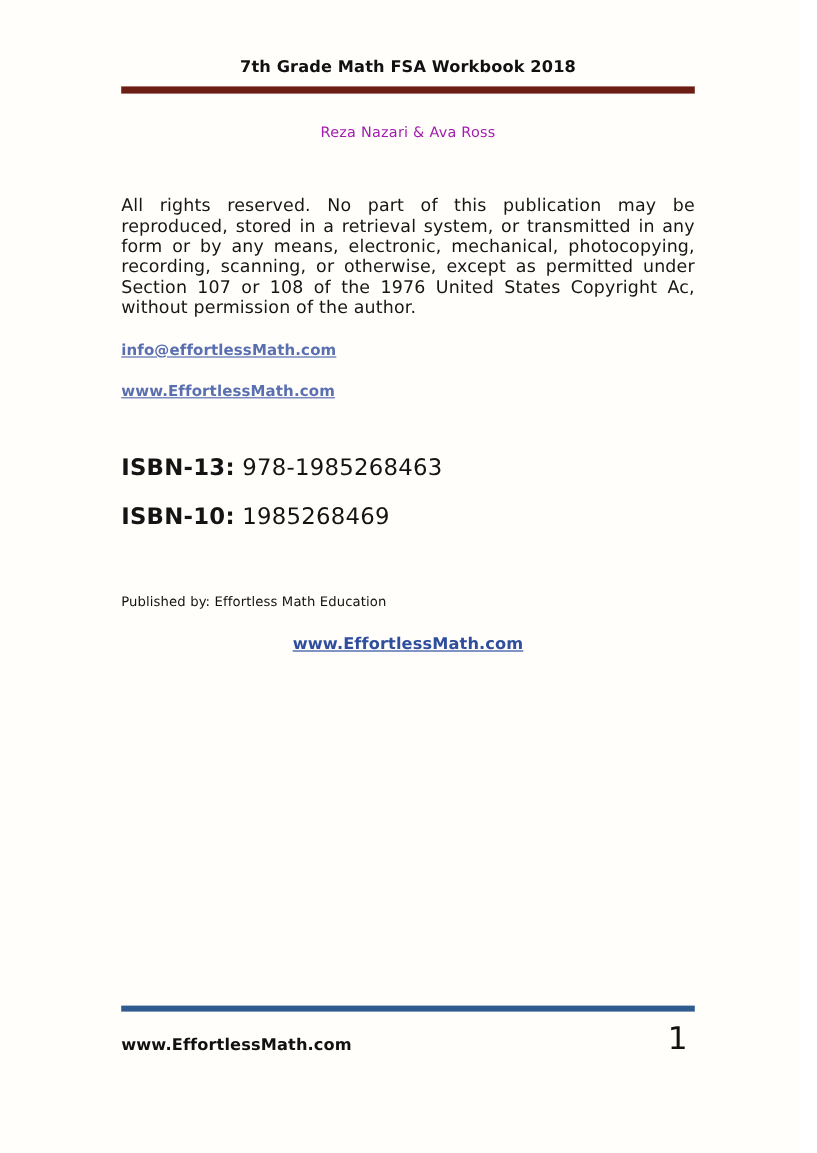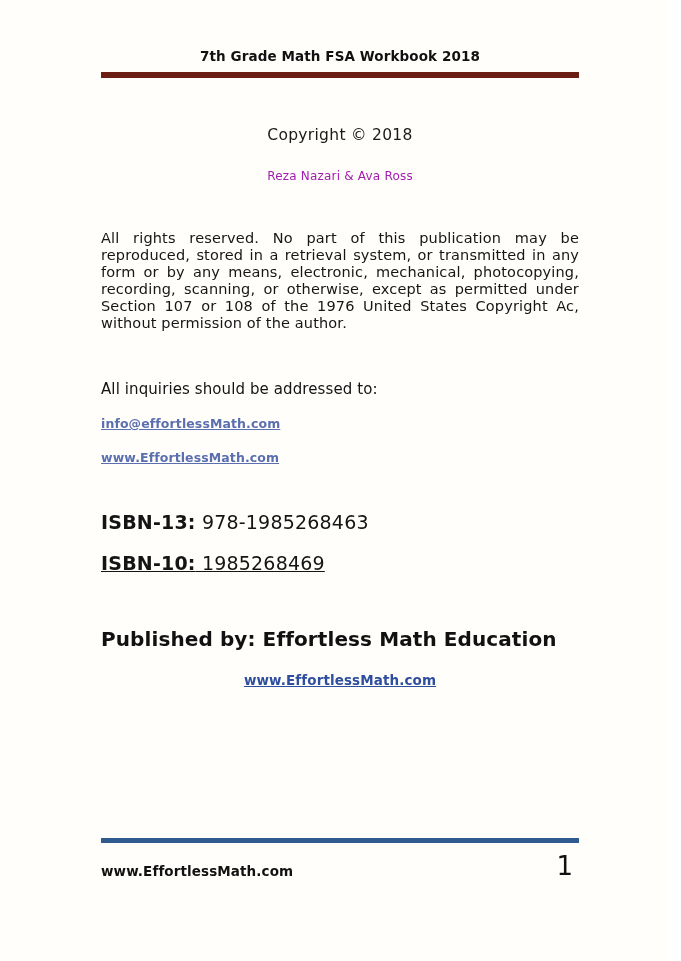--- a/index.html
+++ b/index.html
@@ -85,27 +85,27 @@
     letter-spacing: .1px;
   }
   .web-link { margin-top: 19px; }
 
   .isbn {
     margin-top: 46px;
     font-size: 19px;
     color: #141414;
     letter-spacing: .2px;
   }
-  .isbn.second { margin-top: 19px; text-decoration: underline; }
+  .isbn.second { margin-top: 19px; }
   .isbn b { font-weight: bold; }
 
   .published {
     margin-top: 53px;
-    font-size: 20px;
-    font-weight: bold;
+    font-size: 11px;
+    font-weight: normal;
     color: #111111;
     letter-spacing: .1px;
   }
   .published-link {
     display: block;
     text-align: center;
     margin-top: 21px;
     font-size: 13.5px;
     font-weight: bold;
     color: #2f4f9e;
@@ -148,27 +148,25 @@
 <body>
 
 <div class="page">
 
   <div class="content">
 
     <div class="header-title">7th Grade Math FSA Workbook 2018</div>
 
     <div class="header-rule"></div>
 
-    <div class="copyright-line">Copyright © 2018</div>
 
     <div class="authors-line">Reza Nazari &amp; Ava Ross</div>
 
     <div class="rights-block">All rights reserved. No part of this publication may be reproduced, stored in a retrieval system, or transmitted in any form or by any means, electronic, mechanical, photocopying, recording, scanning, or otherwise, except as permitted under Section 107 or 108 of the 1976 United States Copyright Ac, without permission of the author.</div>
 
-    <div class="inquiries">All inquiries should be addressed to:</div>
 
     <a class="email-link" href="#">info@effortlessMath.com</a>
 
     <a class="web-link" href="#">www.EffortlessMath.com</a>
 
     <div class="isbn">
       <b>ISBN-13:</b><span> 978-1985268463</span>
     </div>
 
     <div class="isbn second">

